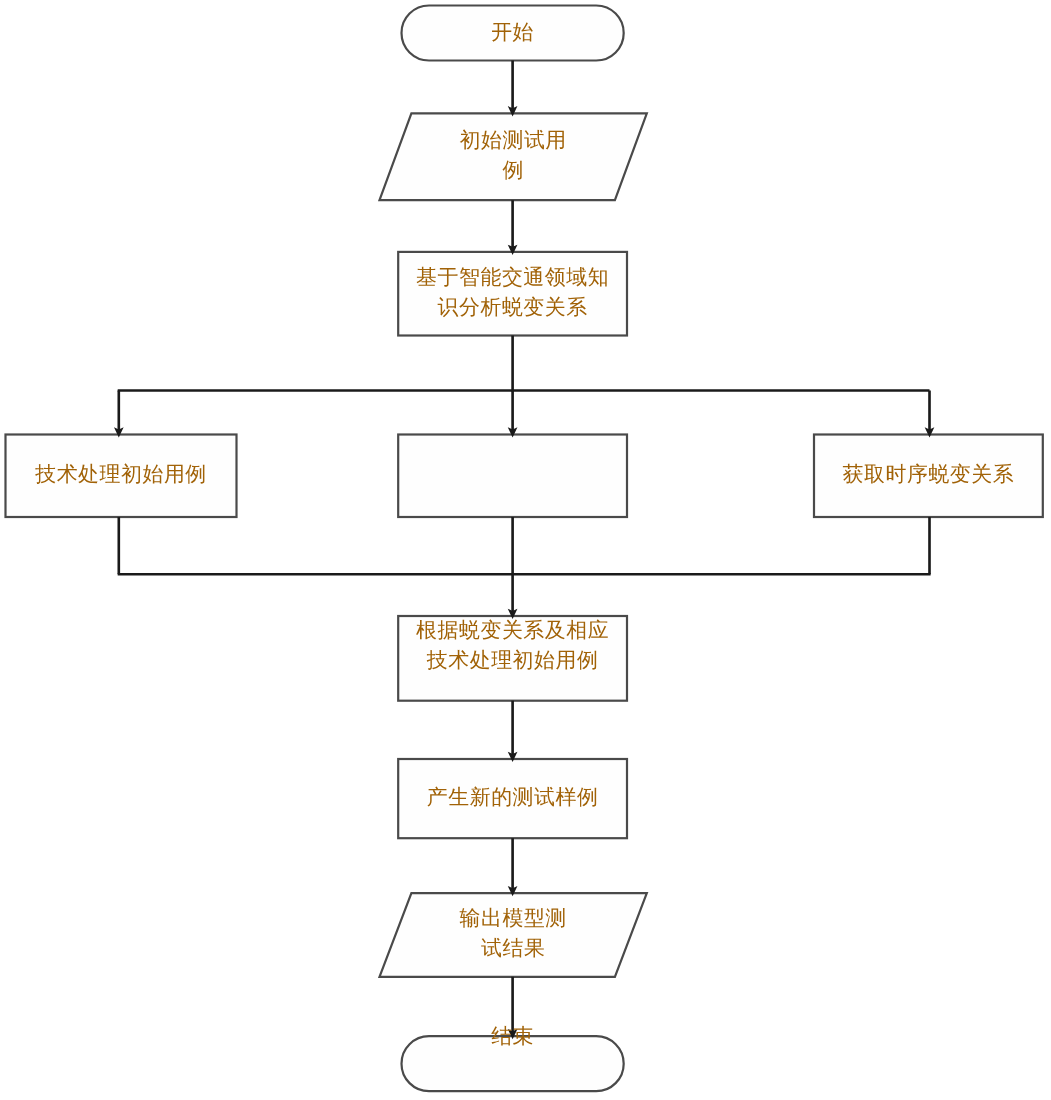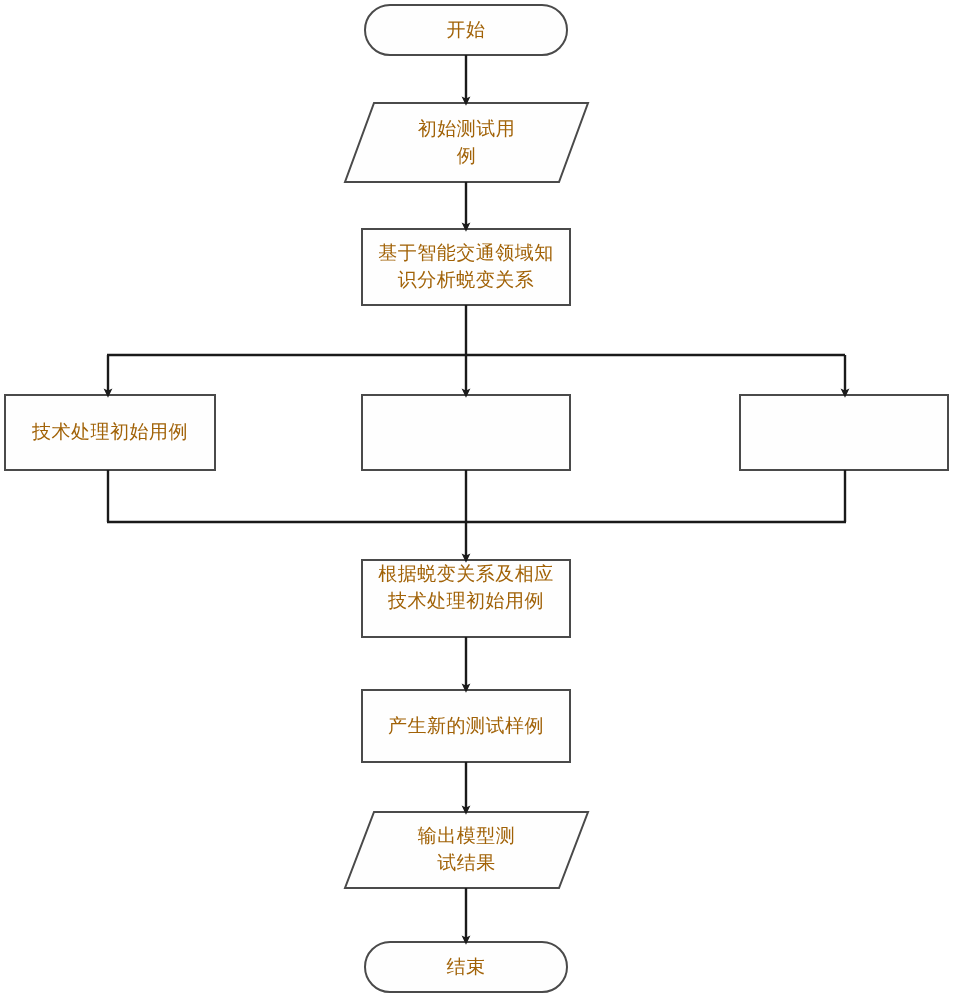--- a/index.html
+++ b/index.html
@@ -106,24 +106,25 @@
 
   <div class="node-label" style="left:362px; top:229px; width:208px; height:76px;">基于智能交通领域知
 识分析蜕变关系</div>
 
   <div class="node-label" style="left:355px; top:103px; width:223px; height:79px;">初始测试用
 例</div>
 
   <div class="node-label" style="left:5px; top:395px; width:210px; height:75px;">技术处理初始用例</div>
 
 
+  <div class="node-label" style="left:740px; top:395px; width:208px; height:75px;">获取时序蜕变关系</div>
 
   <div class="node-label" style="left:362px; top:560px; width:208px; height:55px;">根据蜕变关系及相应
 技术处理初始用例</div>
 
   <div class="node-label" style="left:362px; top:690px; width:208px; height:72px;">产生新的测试样例</div>
 
   <div class="node-label" style="left:355px; top:812px; width:223px; height:76px;">输出模型测
 试结果</div>
 
-  <div class="node-label" style="left:365px; top:942px; width:202px; height:50px;">结束</div>
+  <div class="node-label" style="left:365px; top:918px; width:202px; height:50px;">结束</div>
 
 </div>
 
 </body></html>

